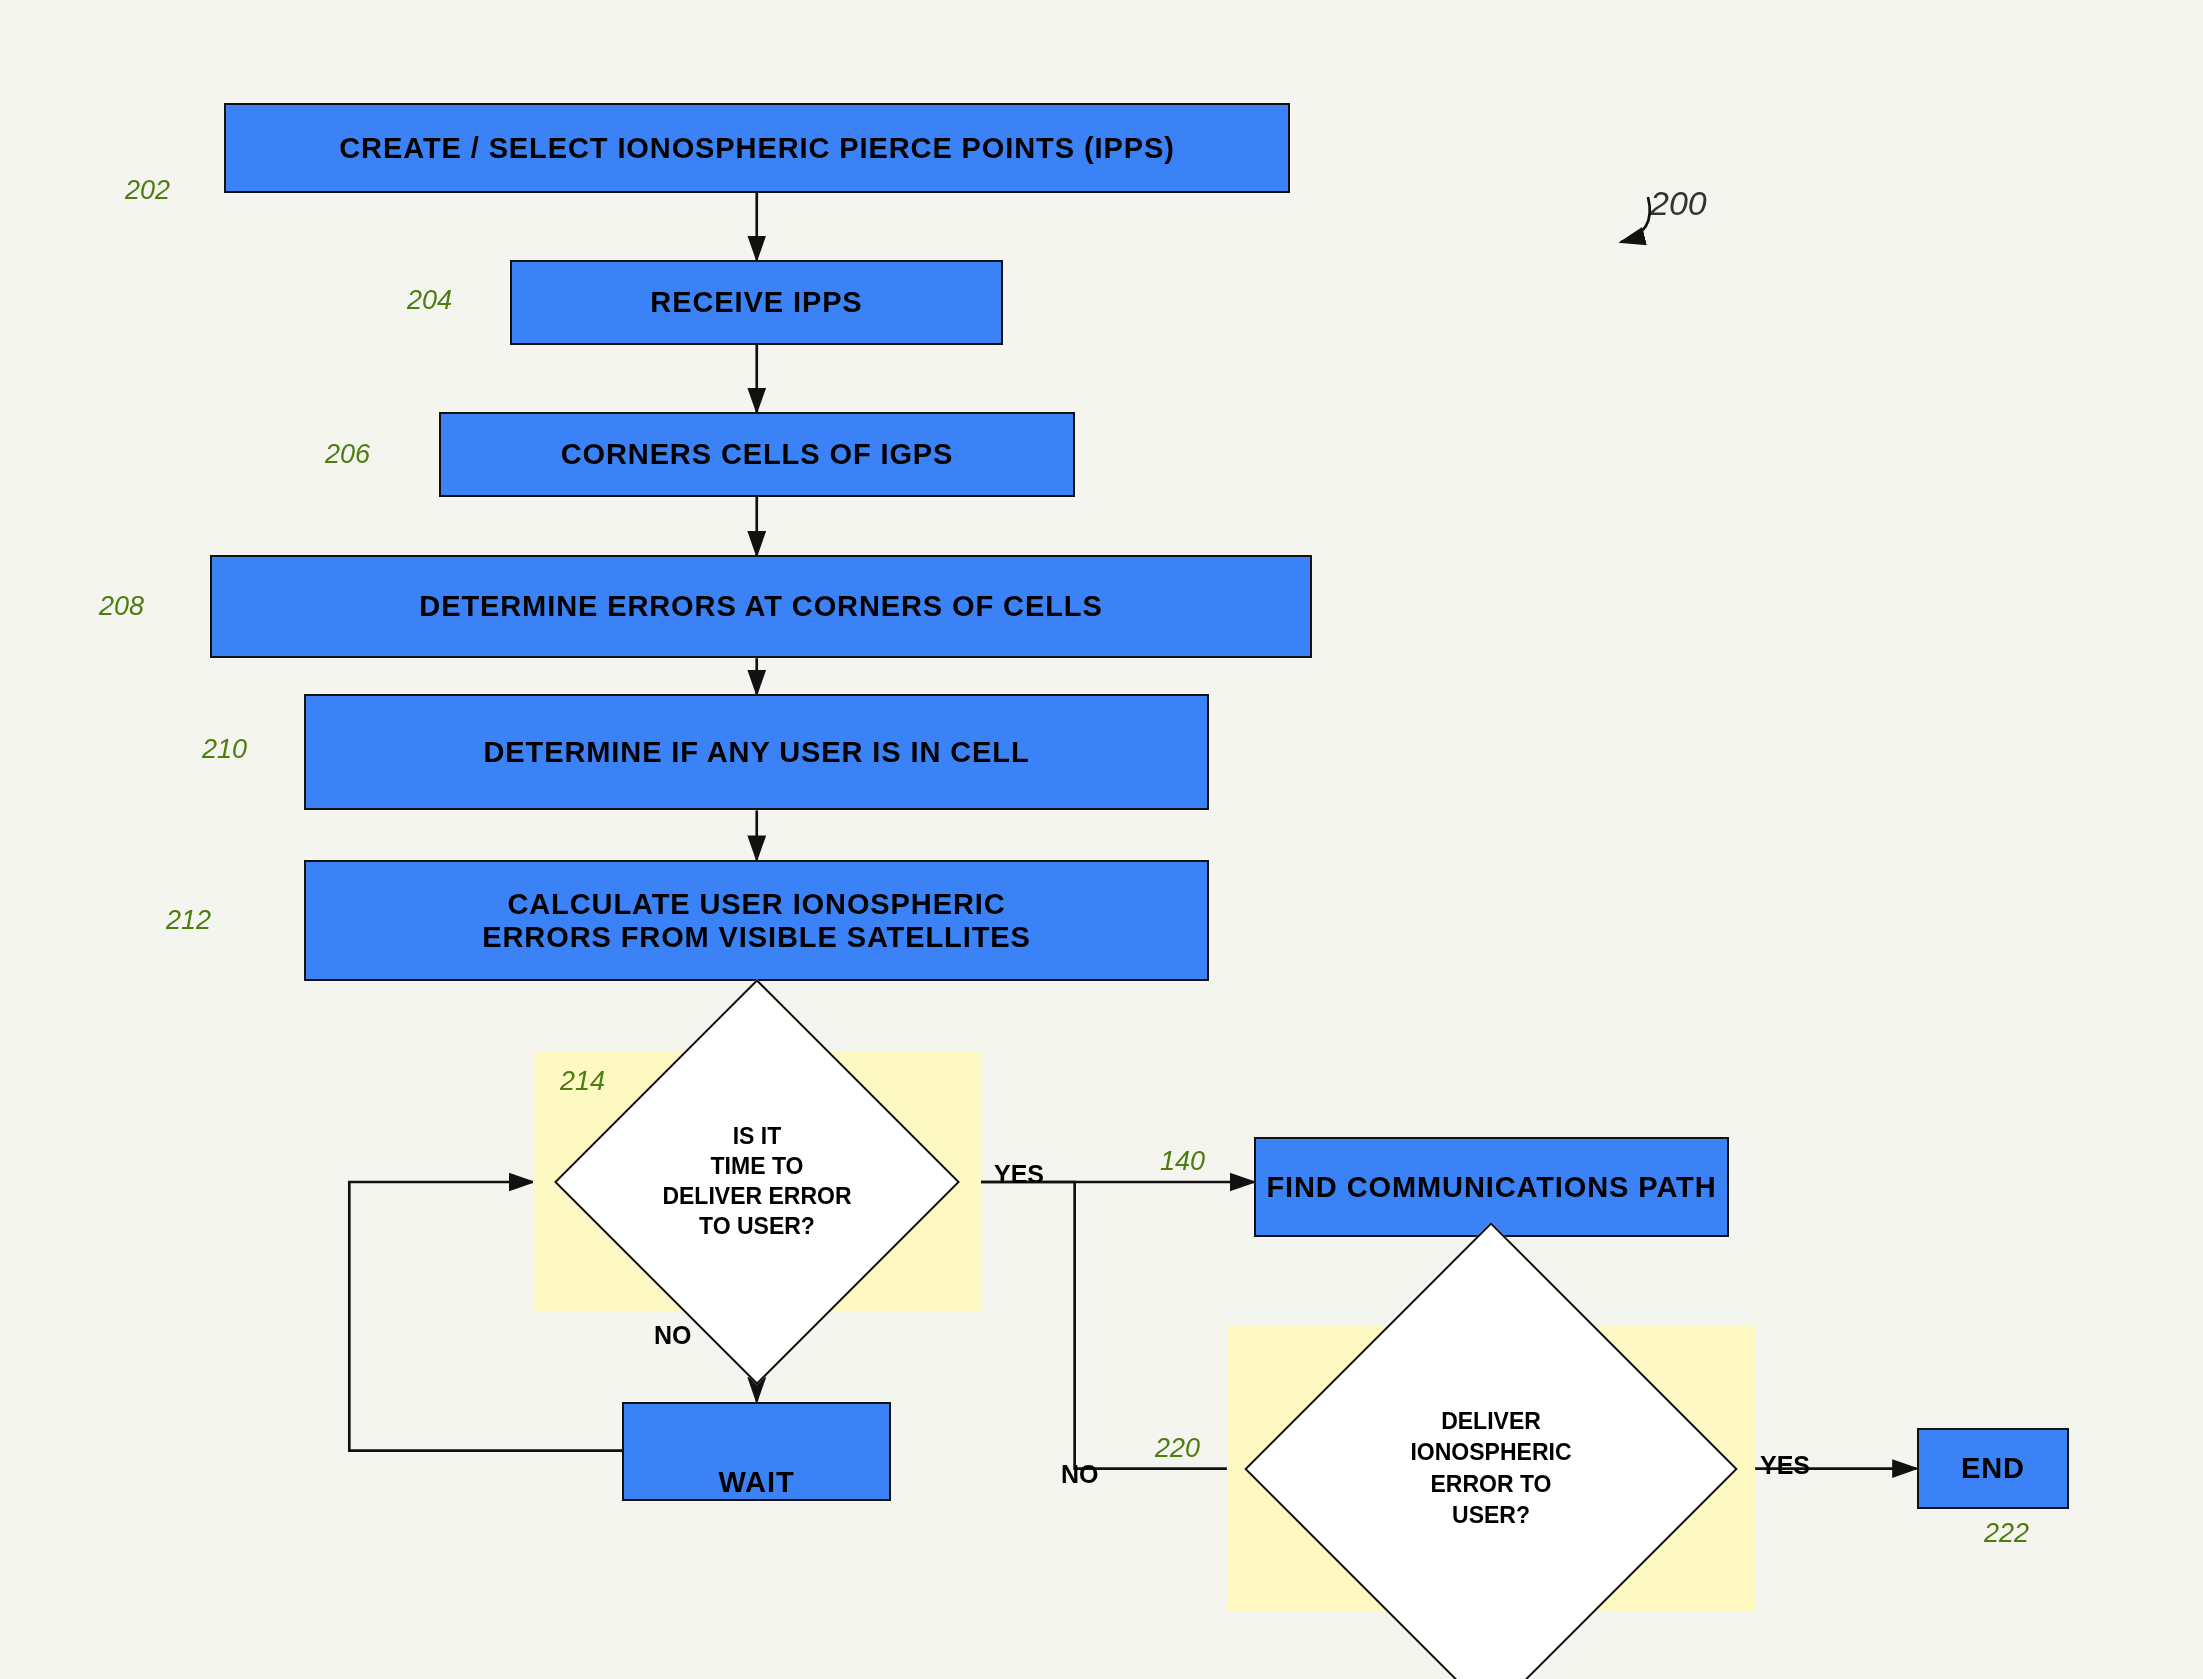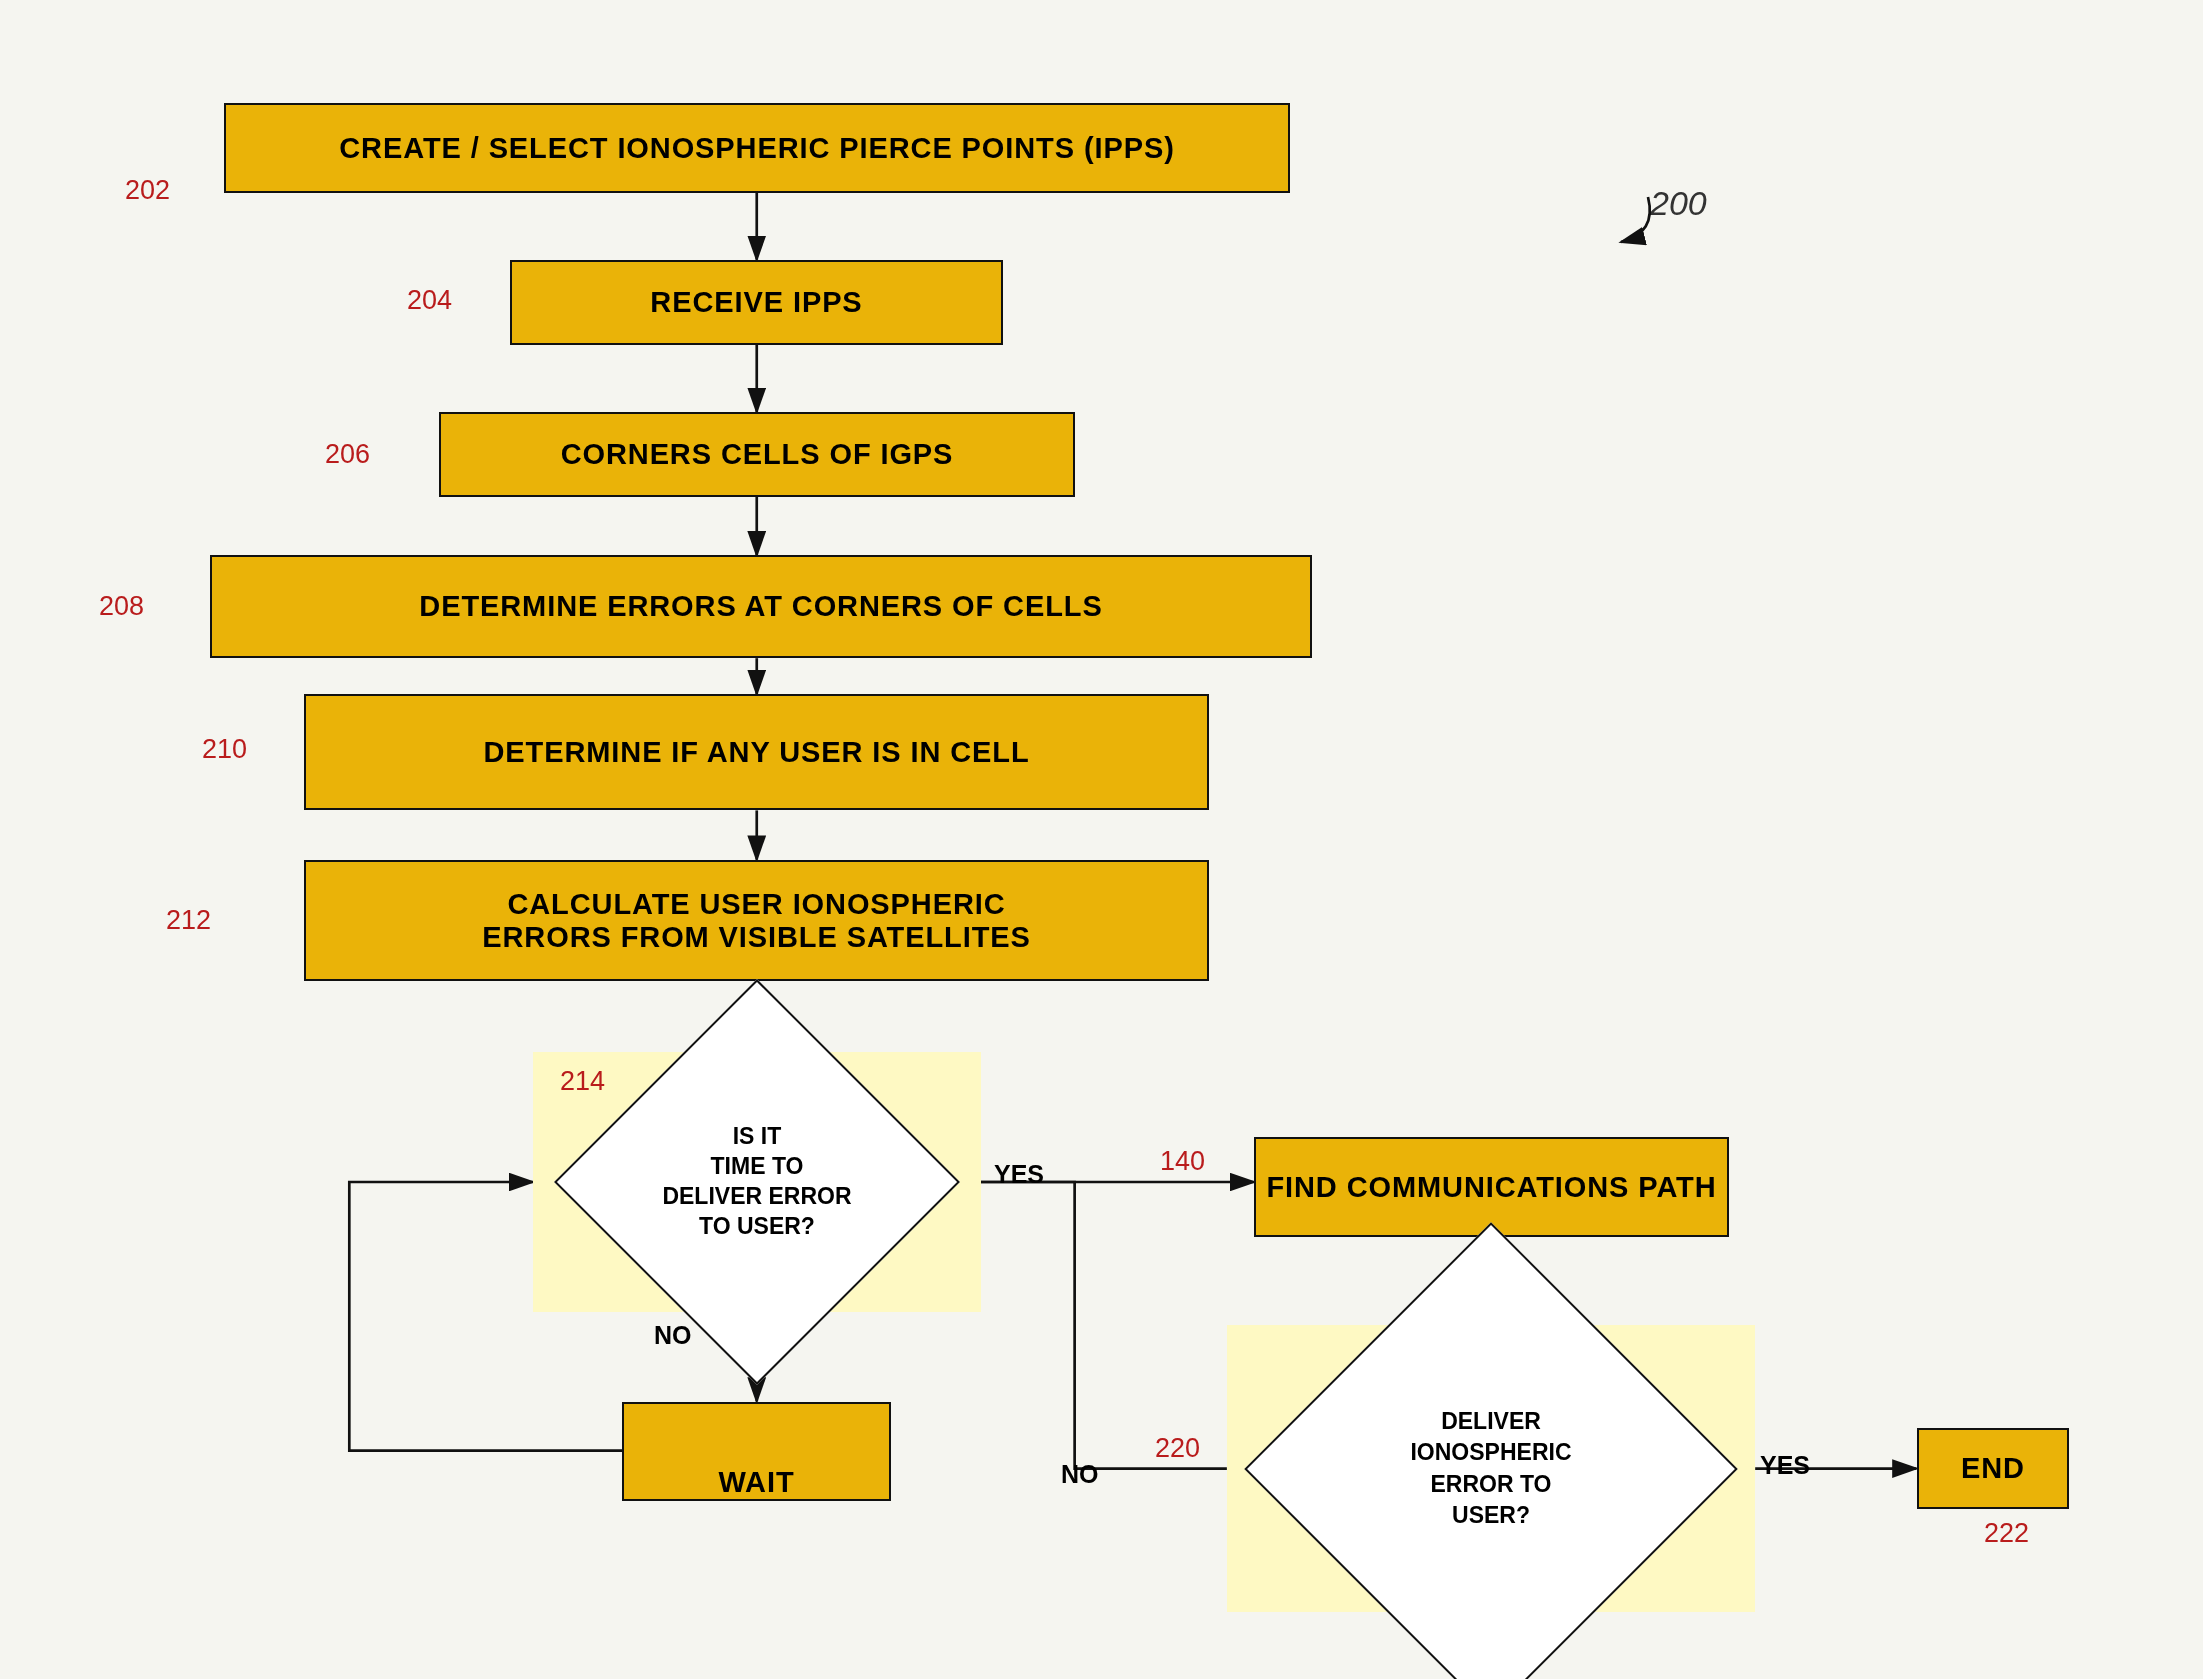--- a/index.html
+++ b/index.html
@@ -16,21 +16,21 @@
       position: absolute;
       top: 0; left: 0;
       width: 2203px;
       height: 1679px;
     }
 
     
     .flow-box {
       position: absolute;
       border: 2.7px solid #111;
-      background: #eab308;
+      background: #3b82f6;
       display: flex;
       align-items: center;
       justify-content: center;
       text-align: center;
       font-size: 29px;
       font-weight: bold;
       font-family: Arial, sans-serif;
       letter-spacing: 0.9px;
     }
 
@@ -60,21 +60,22 @@
       font-size: 25px;
       font-weight: bold;
       line-height: 1.3;
     }
 
     
     .label {
       position: absolute;
       font-size: 27px;
       font-family: Arial, sans-serif;
-      color: #b91c1c;
+      color: #4d7c0f;
+      font-style: italic;
     }
 
     
     .arrows-svg {
       position: absolute;
       top: 0; left: 0;
       width: 2203px;
       height: 1679px;
       pointer-events: none;
     }

